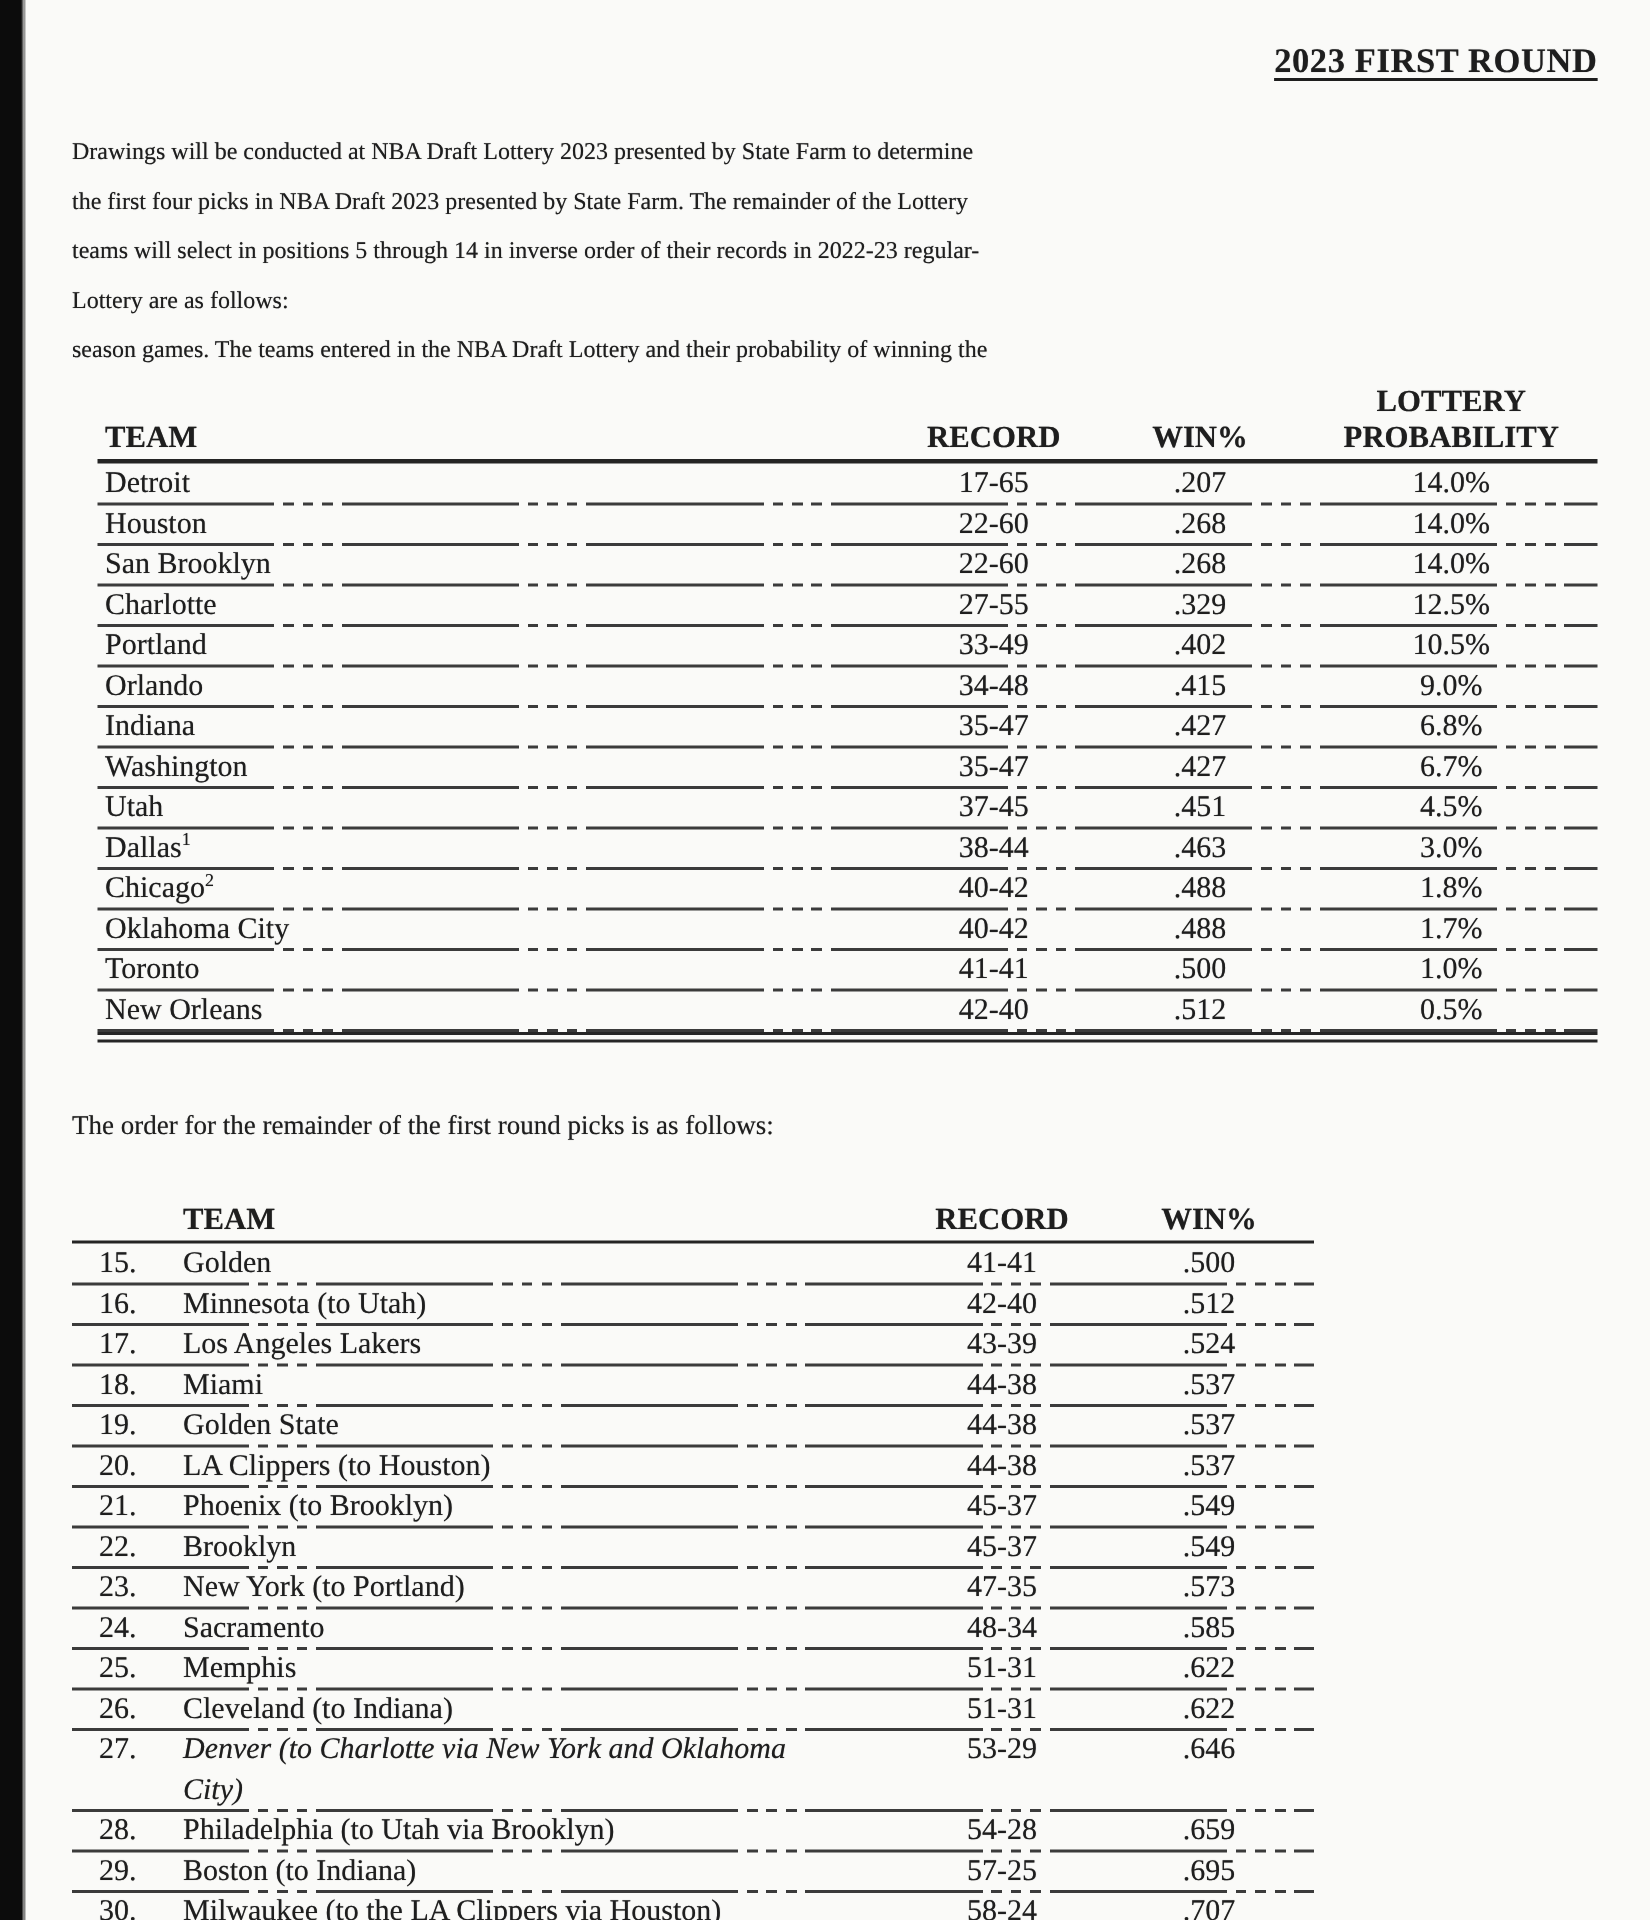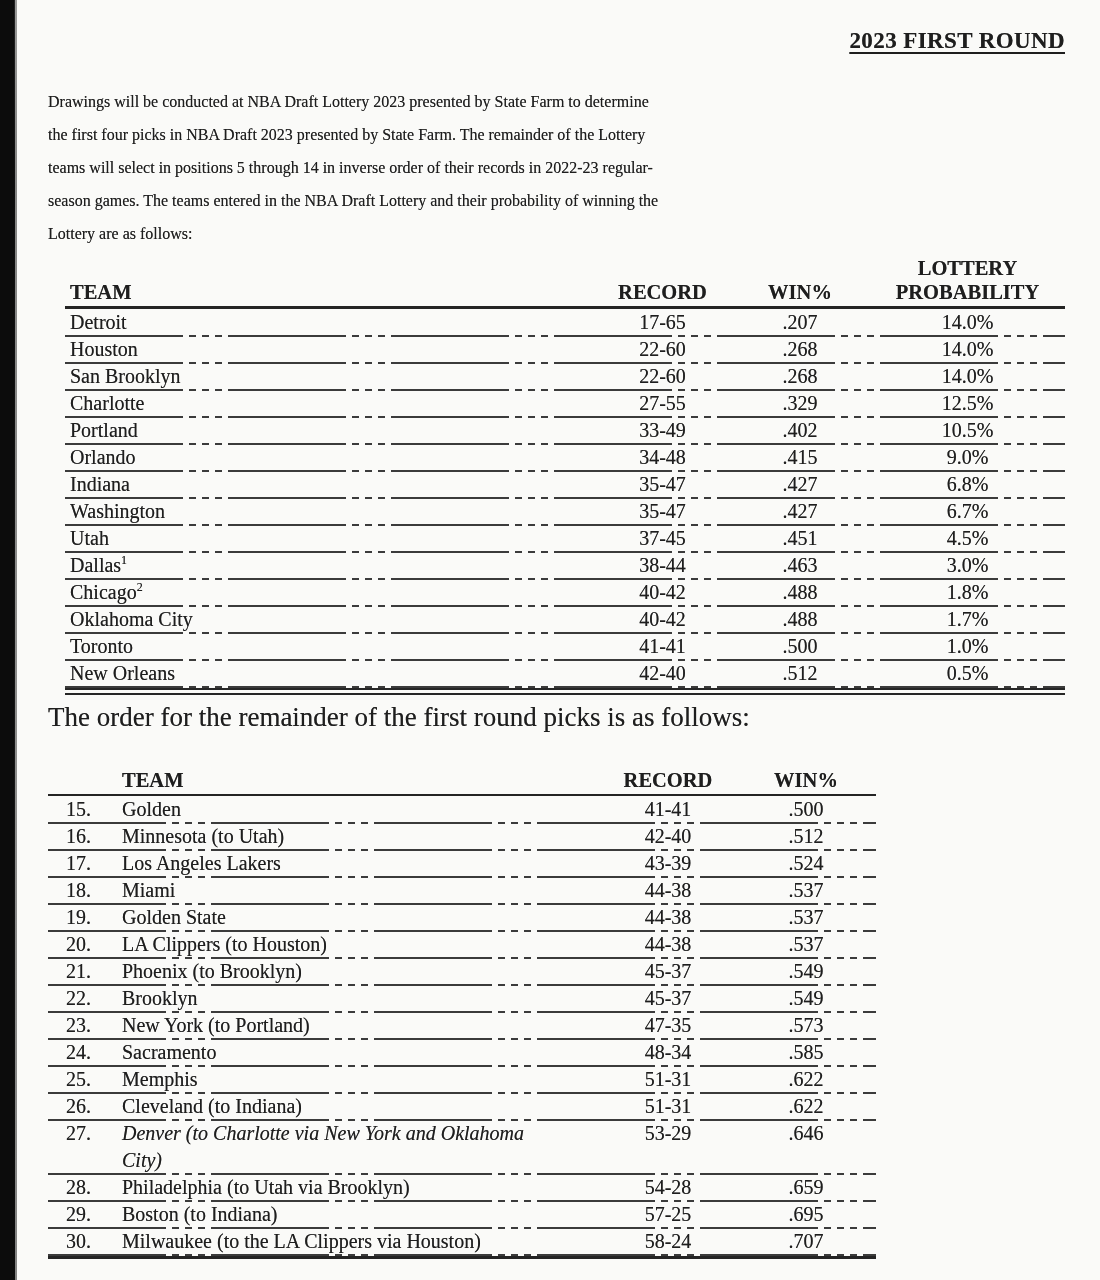--- a/index.html
+++ b/index.html
@@ -11,21 +11,21 @@
   }
   .scan-bar{position:absolute;left:0;top:0;width:15px;height:1280px;background:#0c0c0c;}
   .scan-bar::after{content:"";position:absolute;right:-2px;top:0;width:3px;height:100%;
     background:linear-gradient(180deg,#3a3a3a,#111 15%,#222 60%,#0c0c0c);opacity:.5;}
   .content{position:absolute;left:48px;top:0;width:1017px;}
 
   .title{margin:28px 0 0 0;text-align:right;font-size:23px;font-weight:bold;
     text-decoration:underline;text-decoration-thickness:2px;text-underline-offset:4px;letter-spacing:.4px;}
 
   .intro{margin:31px 0 0 0;font-size:16px;line-height:33px;}
-  .mid{margin:7px 0 0 0;font-size:27px;line-height:30px;}
+  .mid{margin:40px 0 0 0;font-size:18px;line-height:30px;}
 
   
   .cell{white-space:nowrap;}
   .num{text-align:center;}
   .th{font-weight:bold;}
   .trow{position:relative;font-size:20px;line-height:27px;min-height:27px;}
   .trow::after{content:"";position:absolute;left:0;right:0;bottom:-1px;height:2px;
     background:repeating-linear-gradient(90deg,
       #3b3b3b 0 118px, rgba(0,0,0,0) 118px 124px,
       #3b3b3b 124px 131px, rgba(0,0,0,0) 131px 137px,
@@ -55,22 +55,22 @@
 <div class="scan-bar"></div>
 
 <div class="content">
 
   <h1 class="title">2023 FIRST ROUND</h1>
 
   <div class="intro">
     <div>Drawings will be conducted at NBA Draft Lottery 2023 presented by State Farm to determine</div>
     <div>the first four picks in NBA Draft 2023 presented by State Farm. The remainder of the Lottery</div>
     <div>teams will select in positions 5 through 14 in inverse order of their records in 2022-23 regular-</div>
+    <div>Lottery are as follows:</div>
     <div>season games. The teams entered in the NBA Draft Lottery and their probability of winning the</div>
-    <div>Lottery are as follows:</div>
   </div>
 
   <div class="t1">
     <div class="t1-grid head">
       <div class="cell team th">TEAM</div>
       <div class="cell num th">RECORD</div>
       <div class="cell num th">WIN%</div>
       <div class="cell num th">
         <div>LOTTERY</div>
         <div>PROBABILITY</div>

